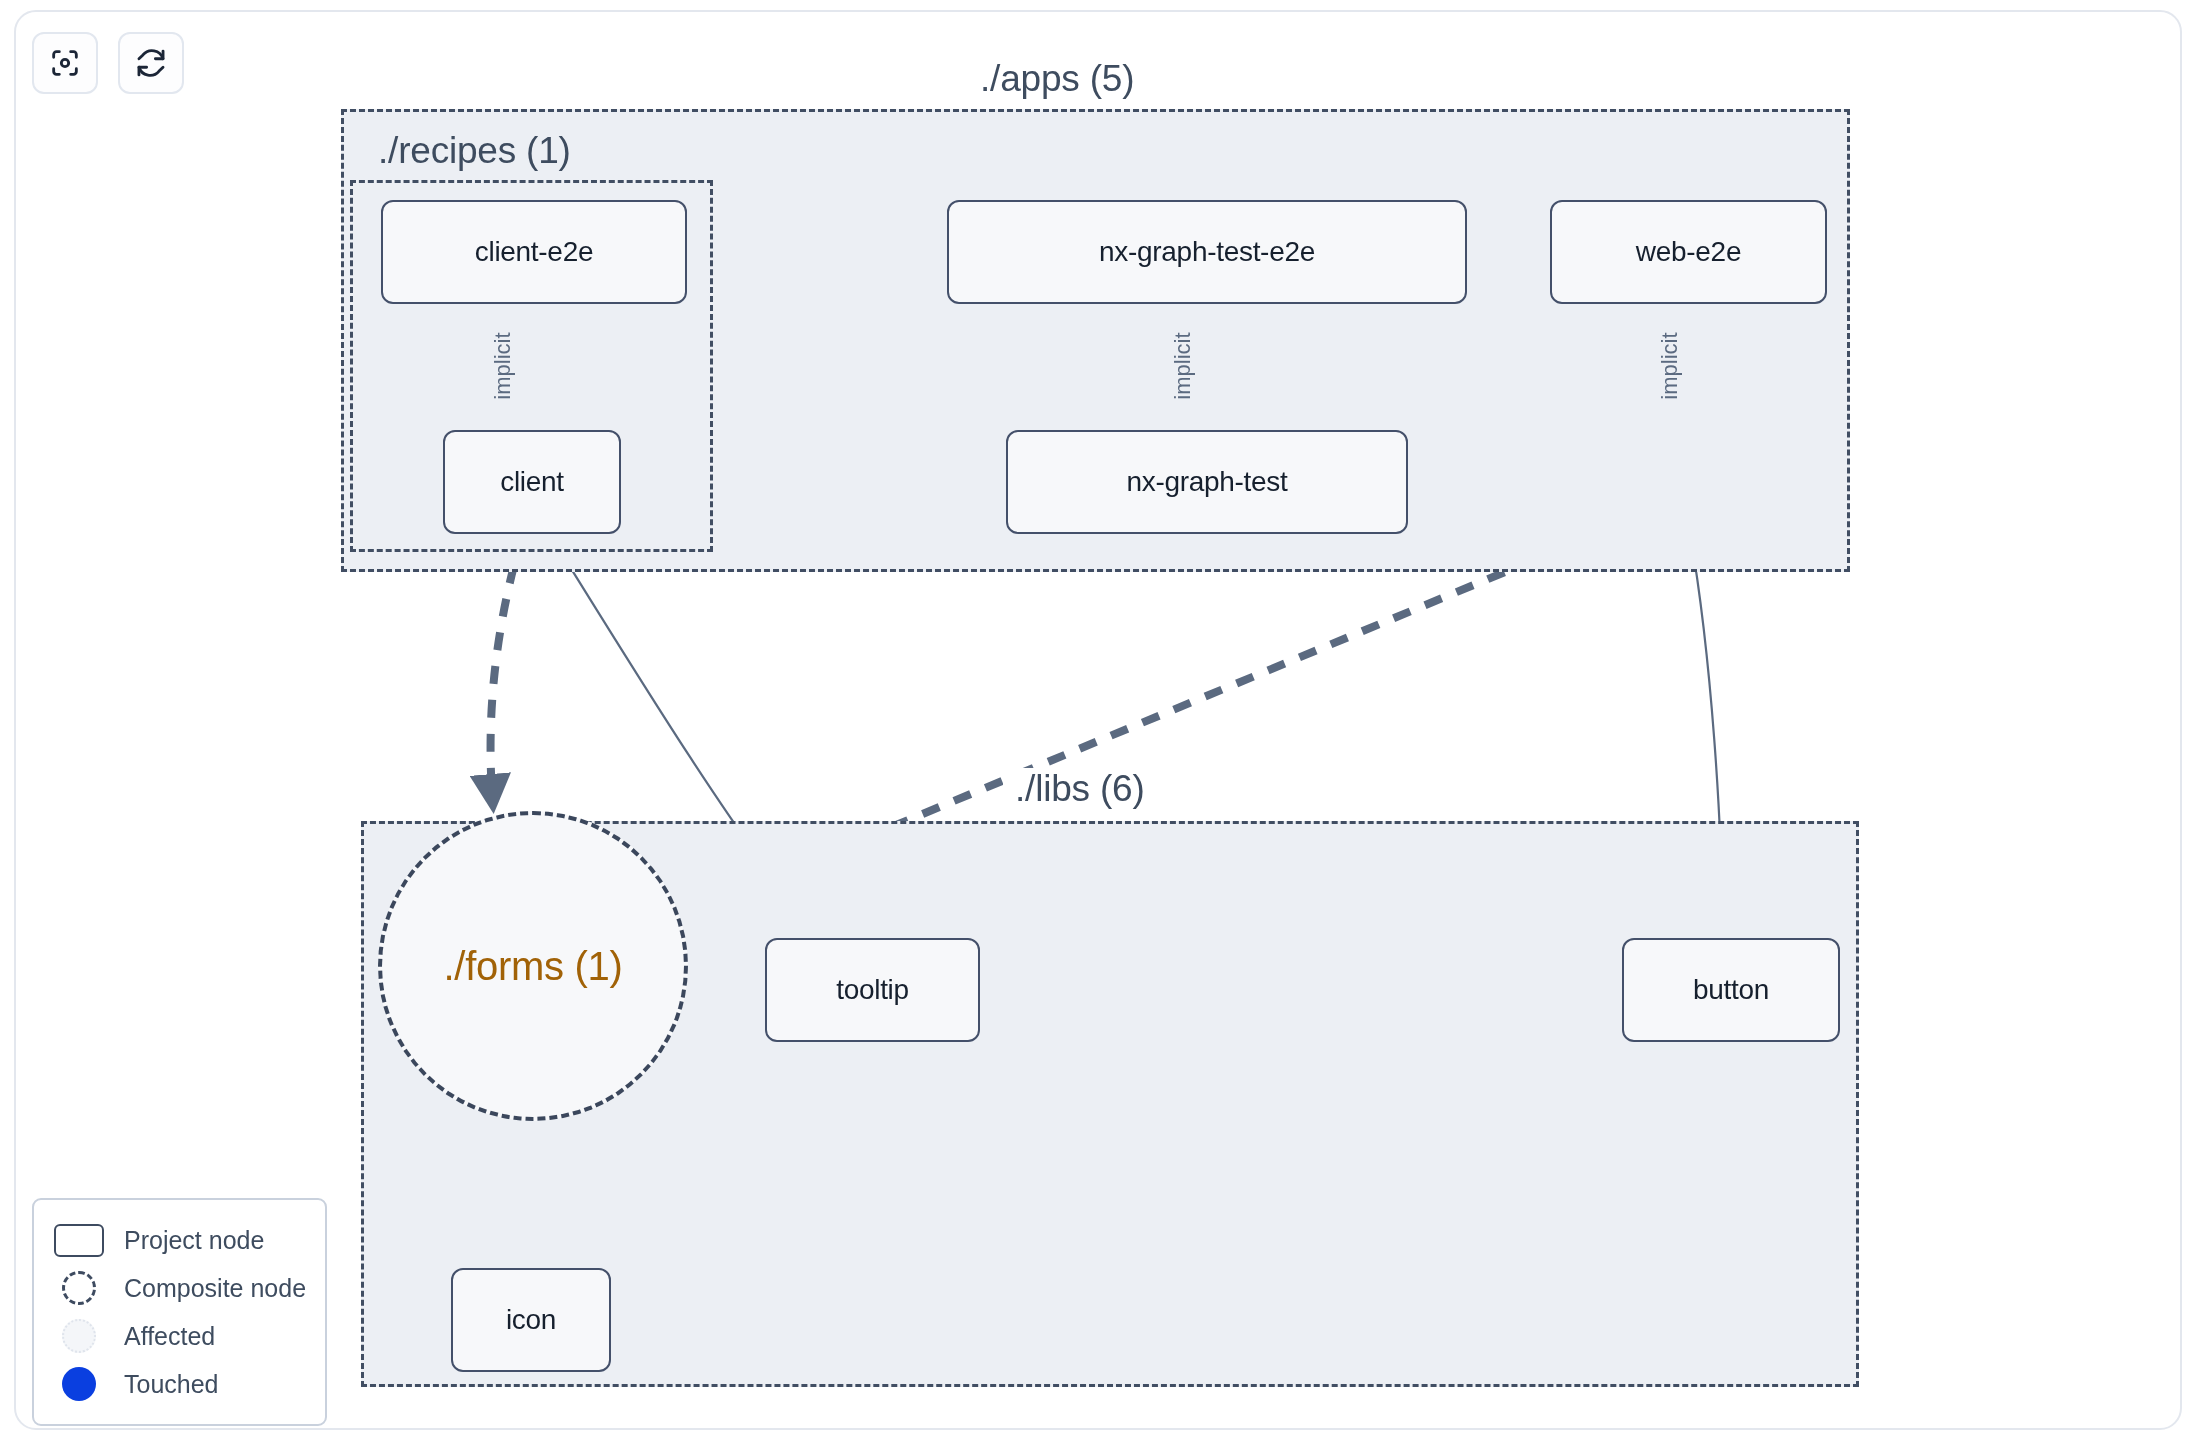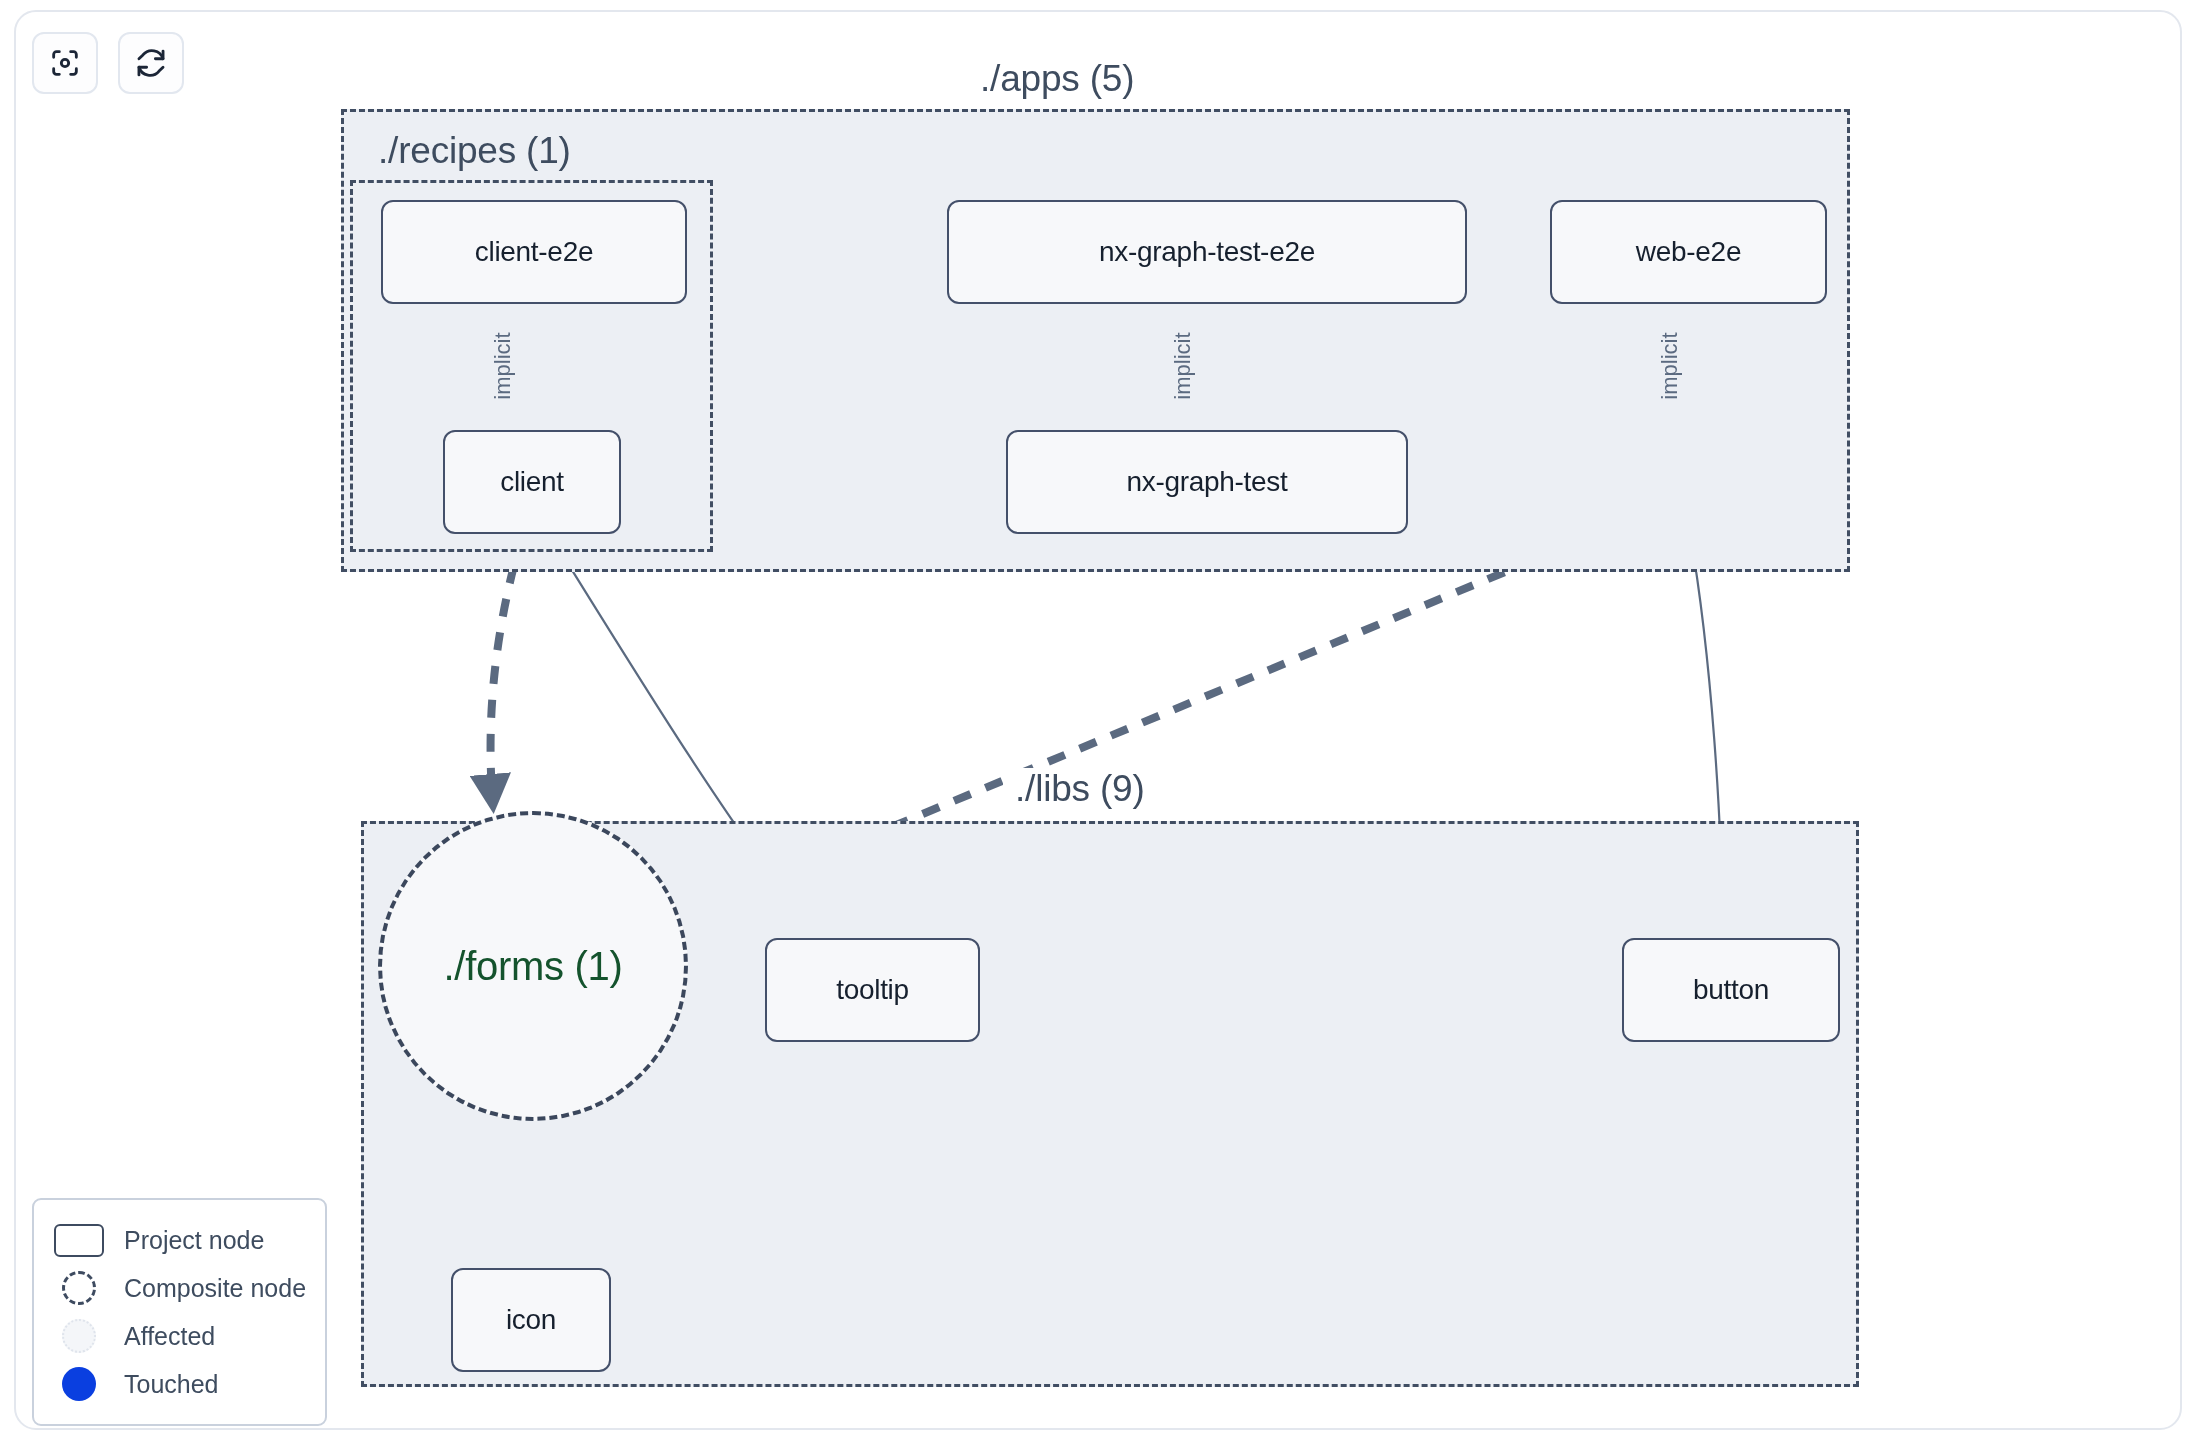--- a/index.html
+++ b/index.html
@@ -100,21 +100,21 @@
     white-space: nowrap;
   }
   .composite-node {
     position: absolute;
     background: #f7f8fa;
     border: 4px dashed #3b475c;
     border-radius: 50%;
     display: flex;
     align-items: center;
     justify-content: center;
-    color: #14532d;
+    color: #a16207;
     font-size: 40px;
     letter-spacing: -0.3px;
     box-sizing: border-box;
     z-index: 30;
     cursor: pointer;
   }
   
   .edge-label {
     position: absolute;
     color: #5b6a80;
@@ -253,21 +253,21 @@
       <path d="M 1690,533 C 1712,660 1722,828 1722,918" fill="none" stroke="#5b6a80" stroke-width="2.2" marker-end="url(#arrow-thin)"></path>
     </g>
 
     <g>
       <path d="M 495,1133 C 478,1180 480,1218 487,1248" fill="none" stroke="#5b6a80" stroke-width="8" stroke-dasharray="18 16" marker-end="url(#arrow-thick)"></path>
     </g>
   </svg>
 
   <div class="group-label centered" style="left:968px; top:58px;">./apps (5)</div>
   <div class="group-label inner" style="left:378px; top:130px;">./recipes (1)</div>
-  <div class="group-label centered" style="left:1003px; top:768px;">./libs (9)</div>
+  <div class="group-label centered" style="left:1003px; top:768px;">./libs (6)</div>
 
   <div class="node" style="left:381px; top:200px; width:306px; height:104px;">client-e2e</div>
 
   <div class="node" style="left:947px; top:200px; width:520px; height:104px;">nx-graph-test-e2e</div>
 
   <div class="node" style="left:1550px; top:200px; width:277px; height:104px;">web-e2e</div>
 
   <div class="node" style="left:443px; top:430px; width:178px; height:104px;">client</div>
 
   <div class="node" style="left:1006px; top:430px; width:402px; height:104px;">nx-graph-test</div>

